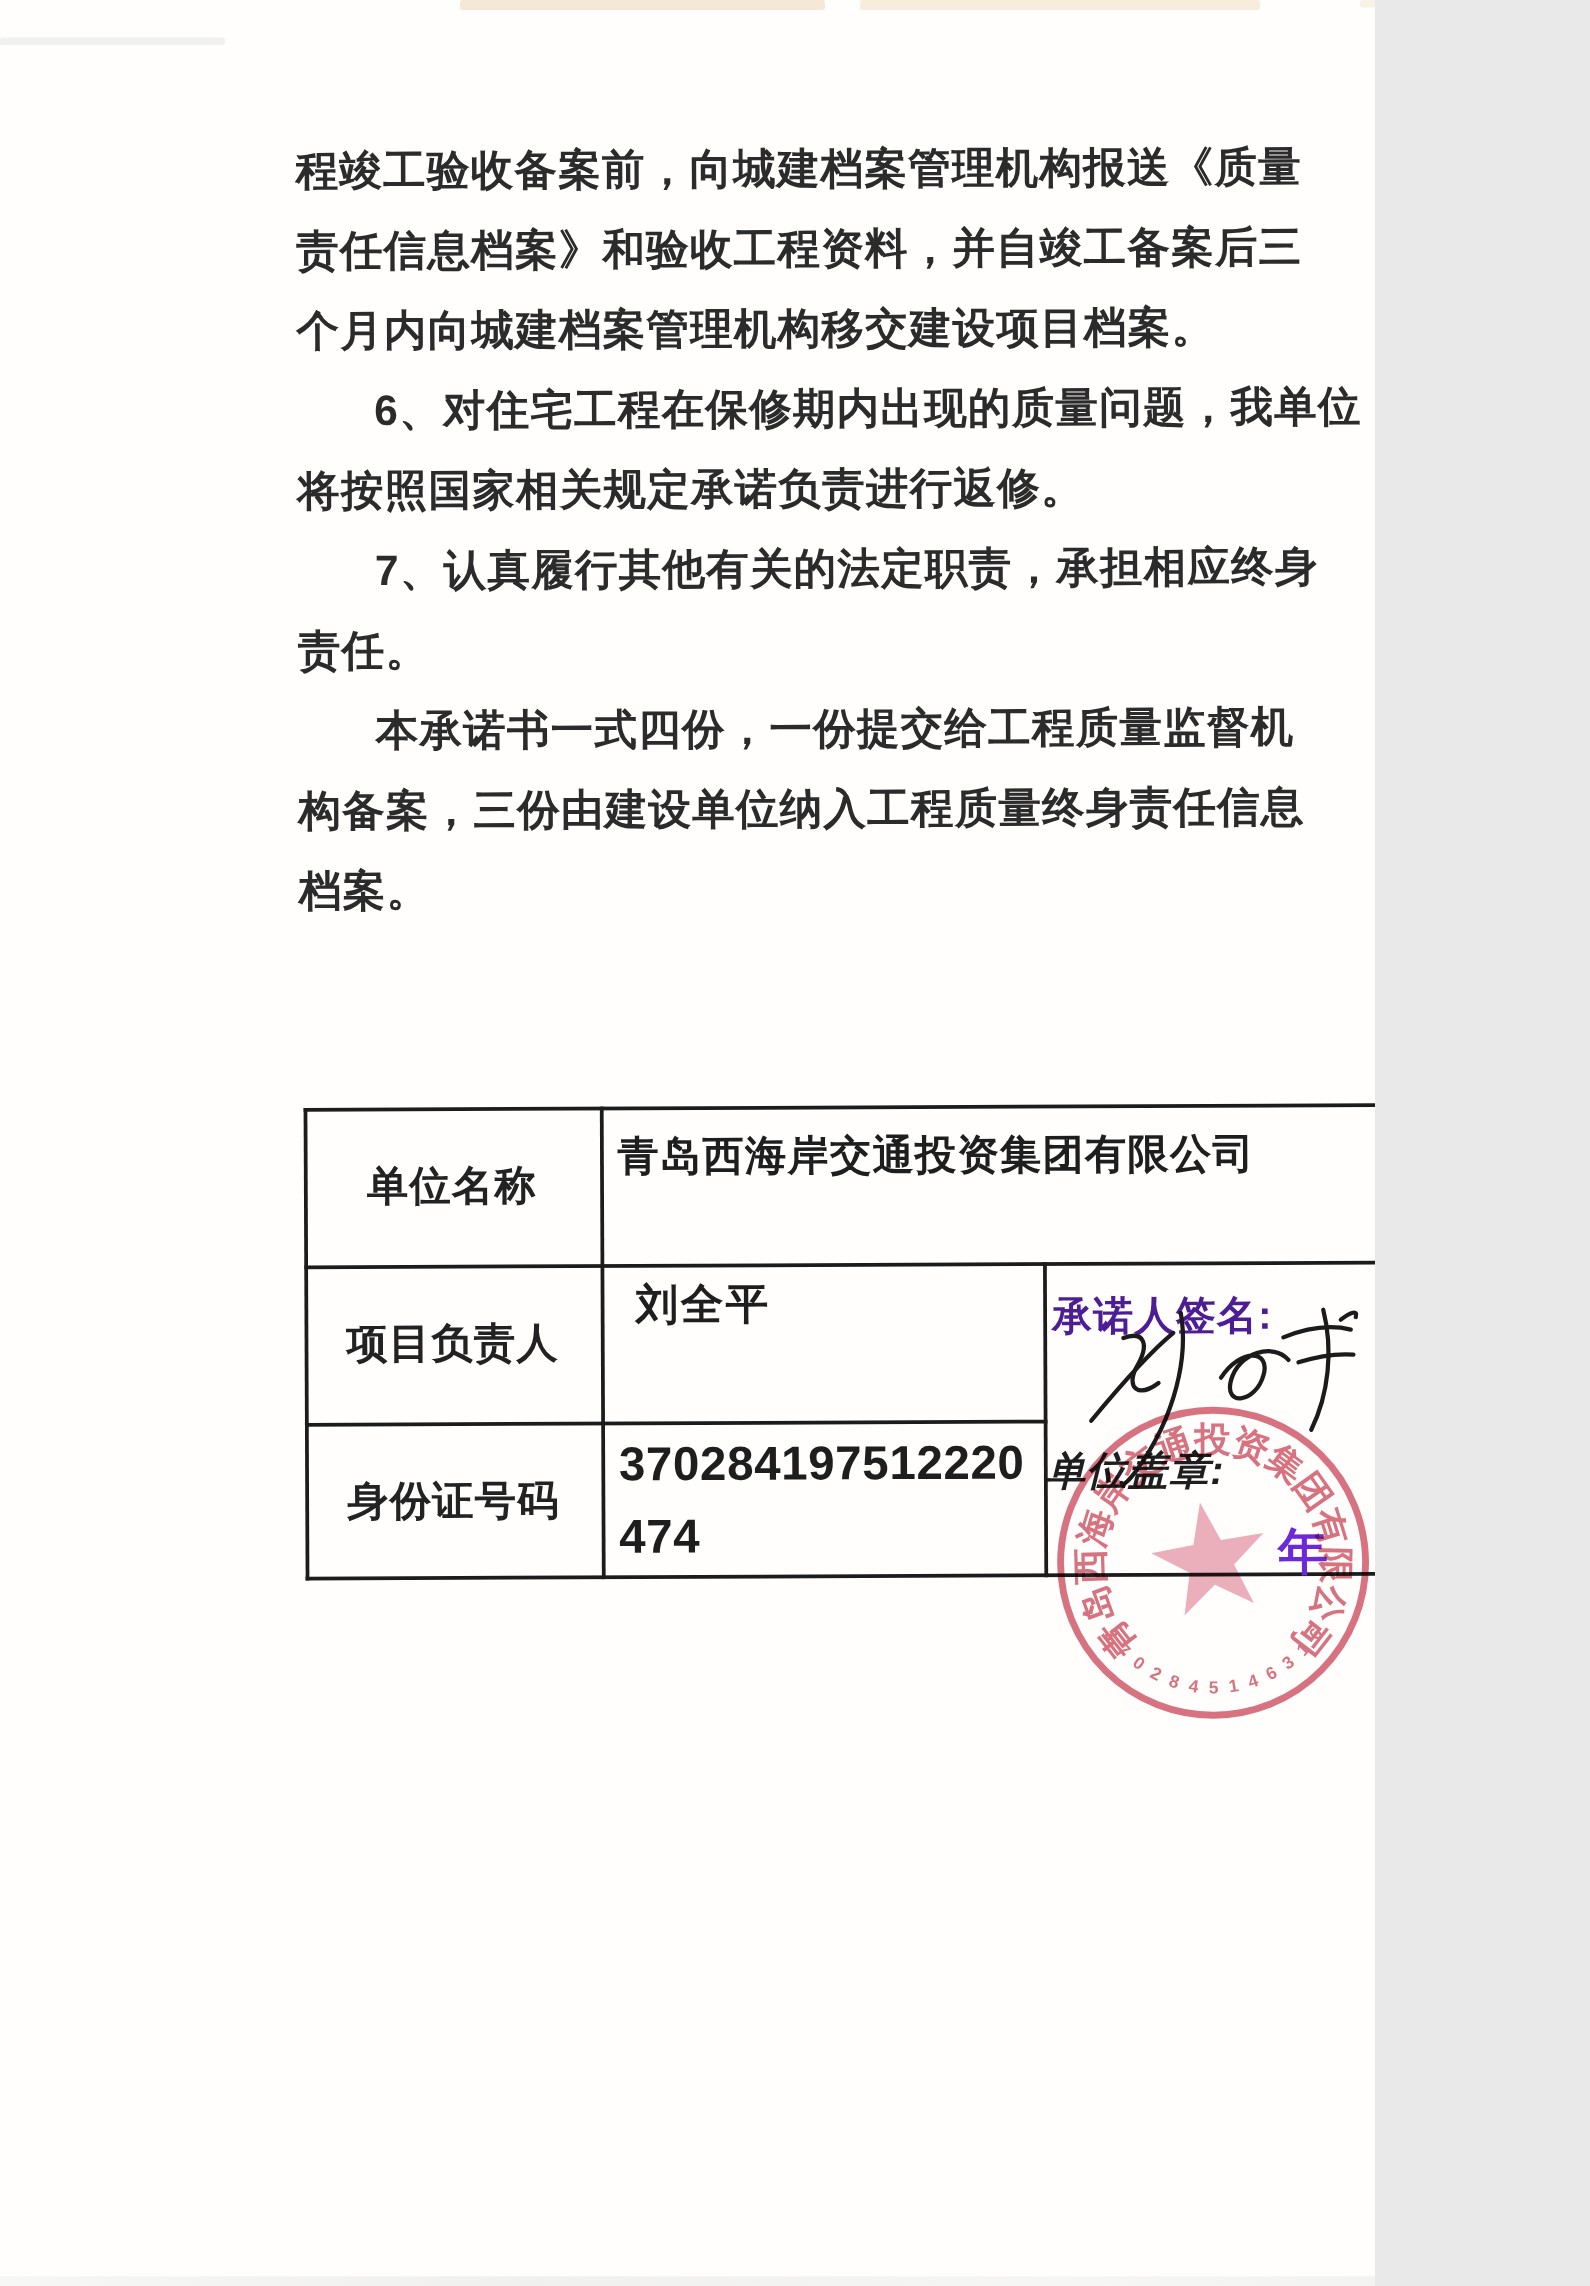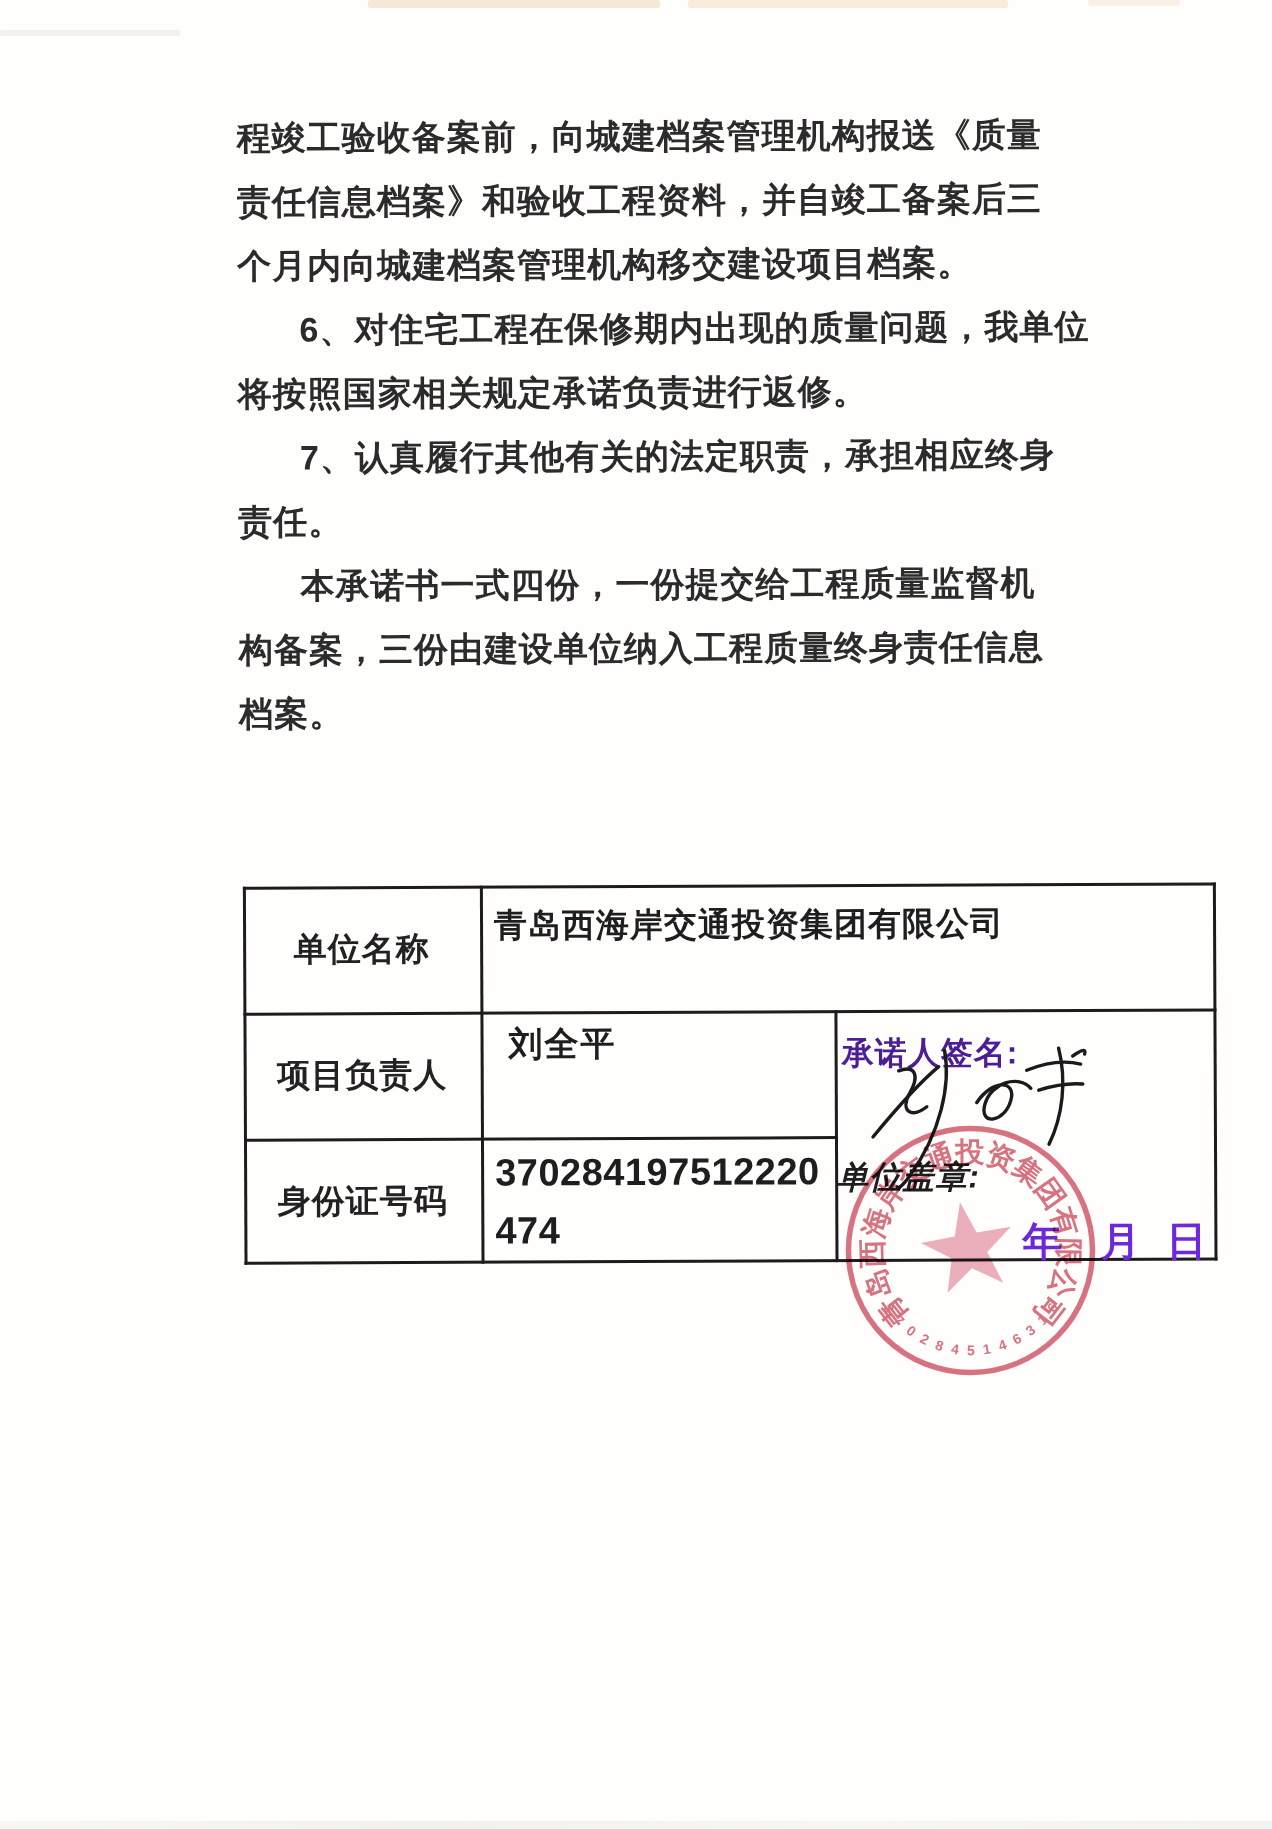--- a/index.html
+++ b/index.html
@@ -1,16 +1,16 @@
 <!DOCTYPE html>
 <html><head>
 <meta charset="utf-8">
 <style>
   html,body{margin:0;padding:0;background:#e9e9e9;}
-  .page{position:relative;width:1272px;height:1829px;background:#fffefd;overflow:hidden;
+  .page{position:relative;width:1100px;height:1829px;background:#fffefd;overflow:hidden;
         font-family:"Liberation Sans","DejaVu Sans",sans-serif;}
   .scan-rot{position:absolute;left:0;top:0;width:100%;height:100%;
         transform:rotate(-0.25deg);transform-origin:50% 50%;}
 
   
   .remnant{position:absolute;border-radius:2px;}
   .remnant.r1{left:368px;top:0;width:292px;height:8px;background:#f4e2cd;opacity:.8;}
   .remnant.r2{left:688px;top:0;width:320px;height:8px;background:#f6e7d5;opacity:.8;}
   .remnant.r3{left:1088px;top:0;width:92px;height:6px;background:#f8ece0;opacity:.8;}
   .remnant.r4{left:0;top:30px;width:180px;height:6px;background:#f1f1ef;}

